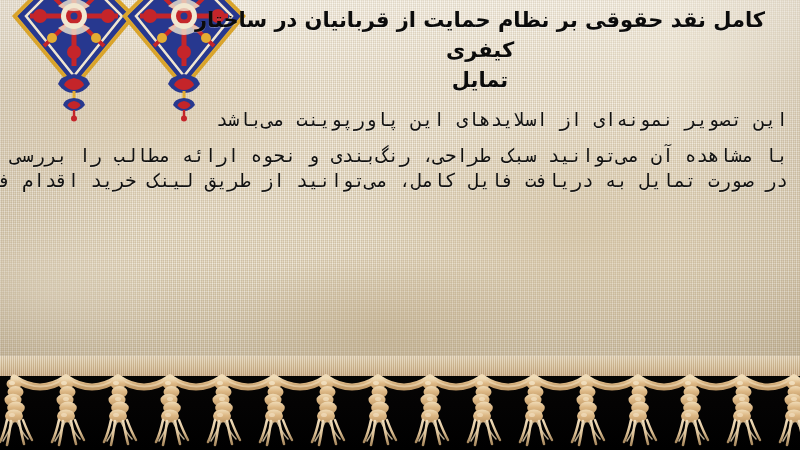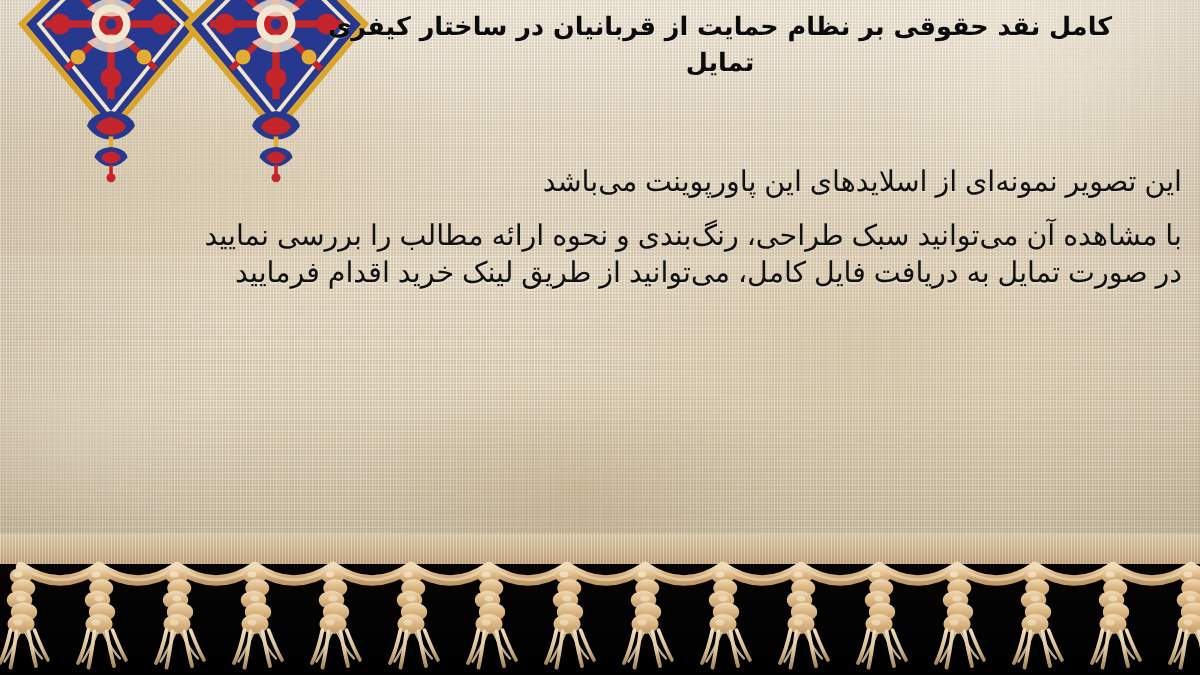--- a/index.html
+++ b/index.html
@@ -55,28 +55,28 @@
   .ornament.o2{left:120px;}
   .orn-pendant{position:absolute;width:40px;height:54px;top:72px;}
   .orn-pendant.p1{left:54px;}
   .orn-pendant.p2{left:164px;}
 
   
   .title{
     position:absolute;top:6px;left:168px;width:624px;
     text-align:center;direction:rtl;
     font-family:"DejaVu Sans","Liberation Sans",sans-serif;
-    font-size:17px;font-weight:bold;line-height:1.42;
+    font-size:21px;font-weight:bold;line-height:1.42;
     color:#0b0b0b;letter-spacing:0;
     text-shadow:0 1px 0 rgba(255,255,255,.28);
   }
   .body-block{
     position:absolute;top:112px;right:12px;width:786px;
     direction:rtl;text-align:right;
-    font-family:Liberation Sans, sans-serif;
+    font-family:Liberation Mono, monospace;
     font-size:19px;font-weight:normal;color:#111;
     line-height:1;
     text-shadow:0 1px 0 rgba(255,255,255,.26);
   }
   .body-line{display:block;white-space:nowrap;}
   .body-line.l1{margin-bottom:17px;}
   .body-line.l2{margin-bottom:6px;}
   .body-line.l3{margin-bottom:16px;}
 
   

